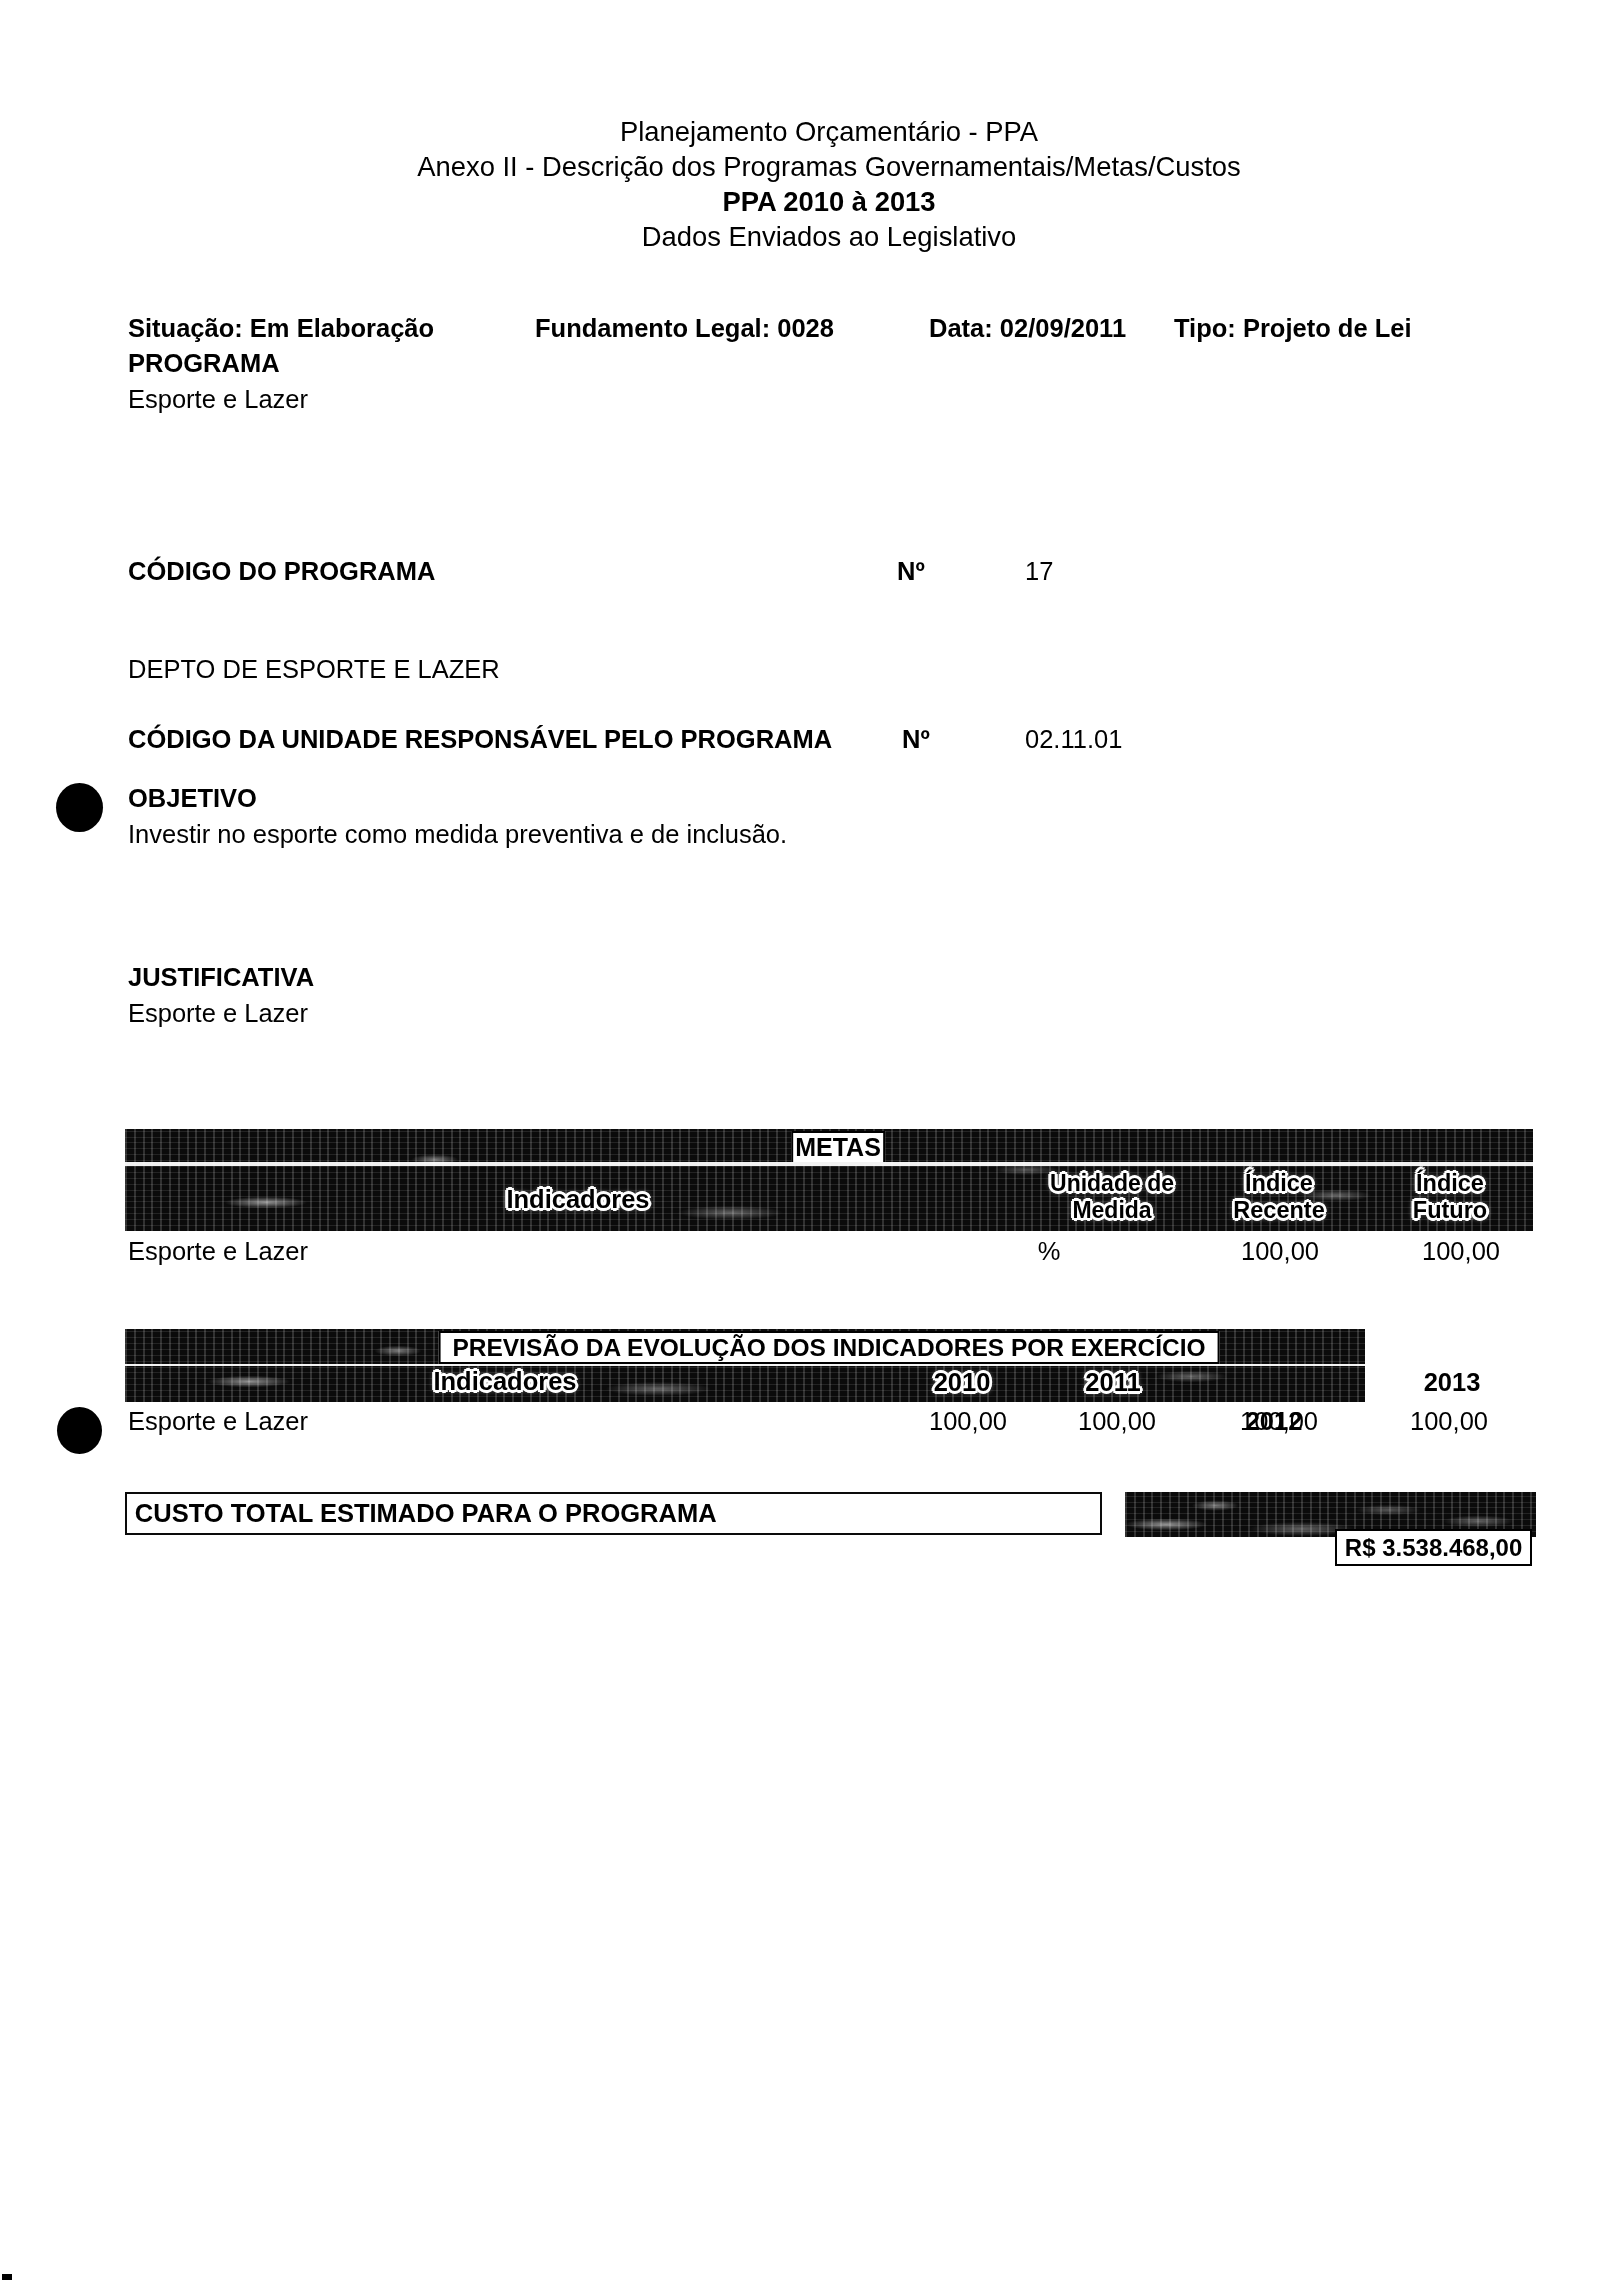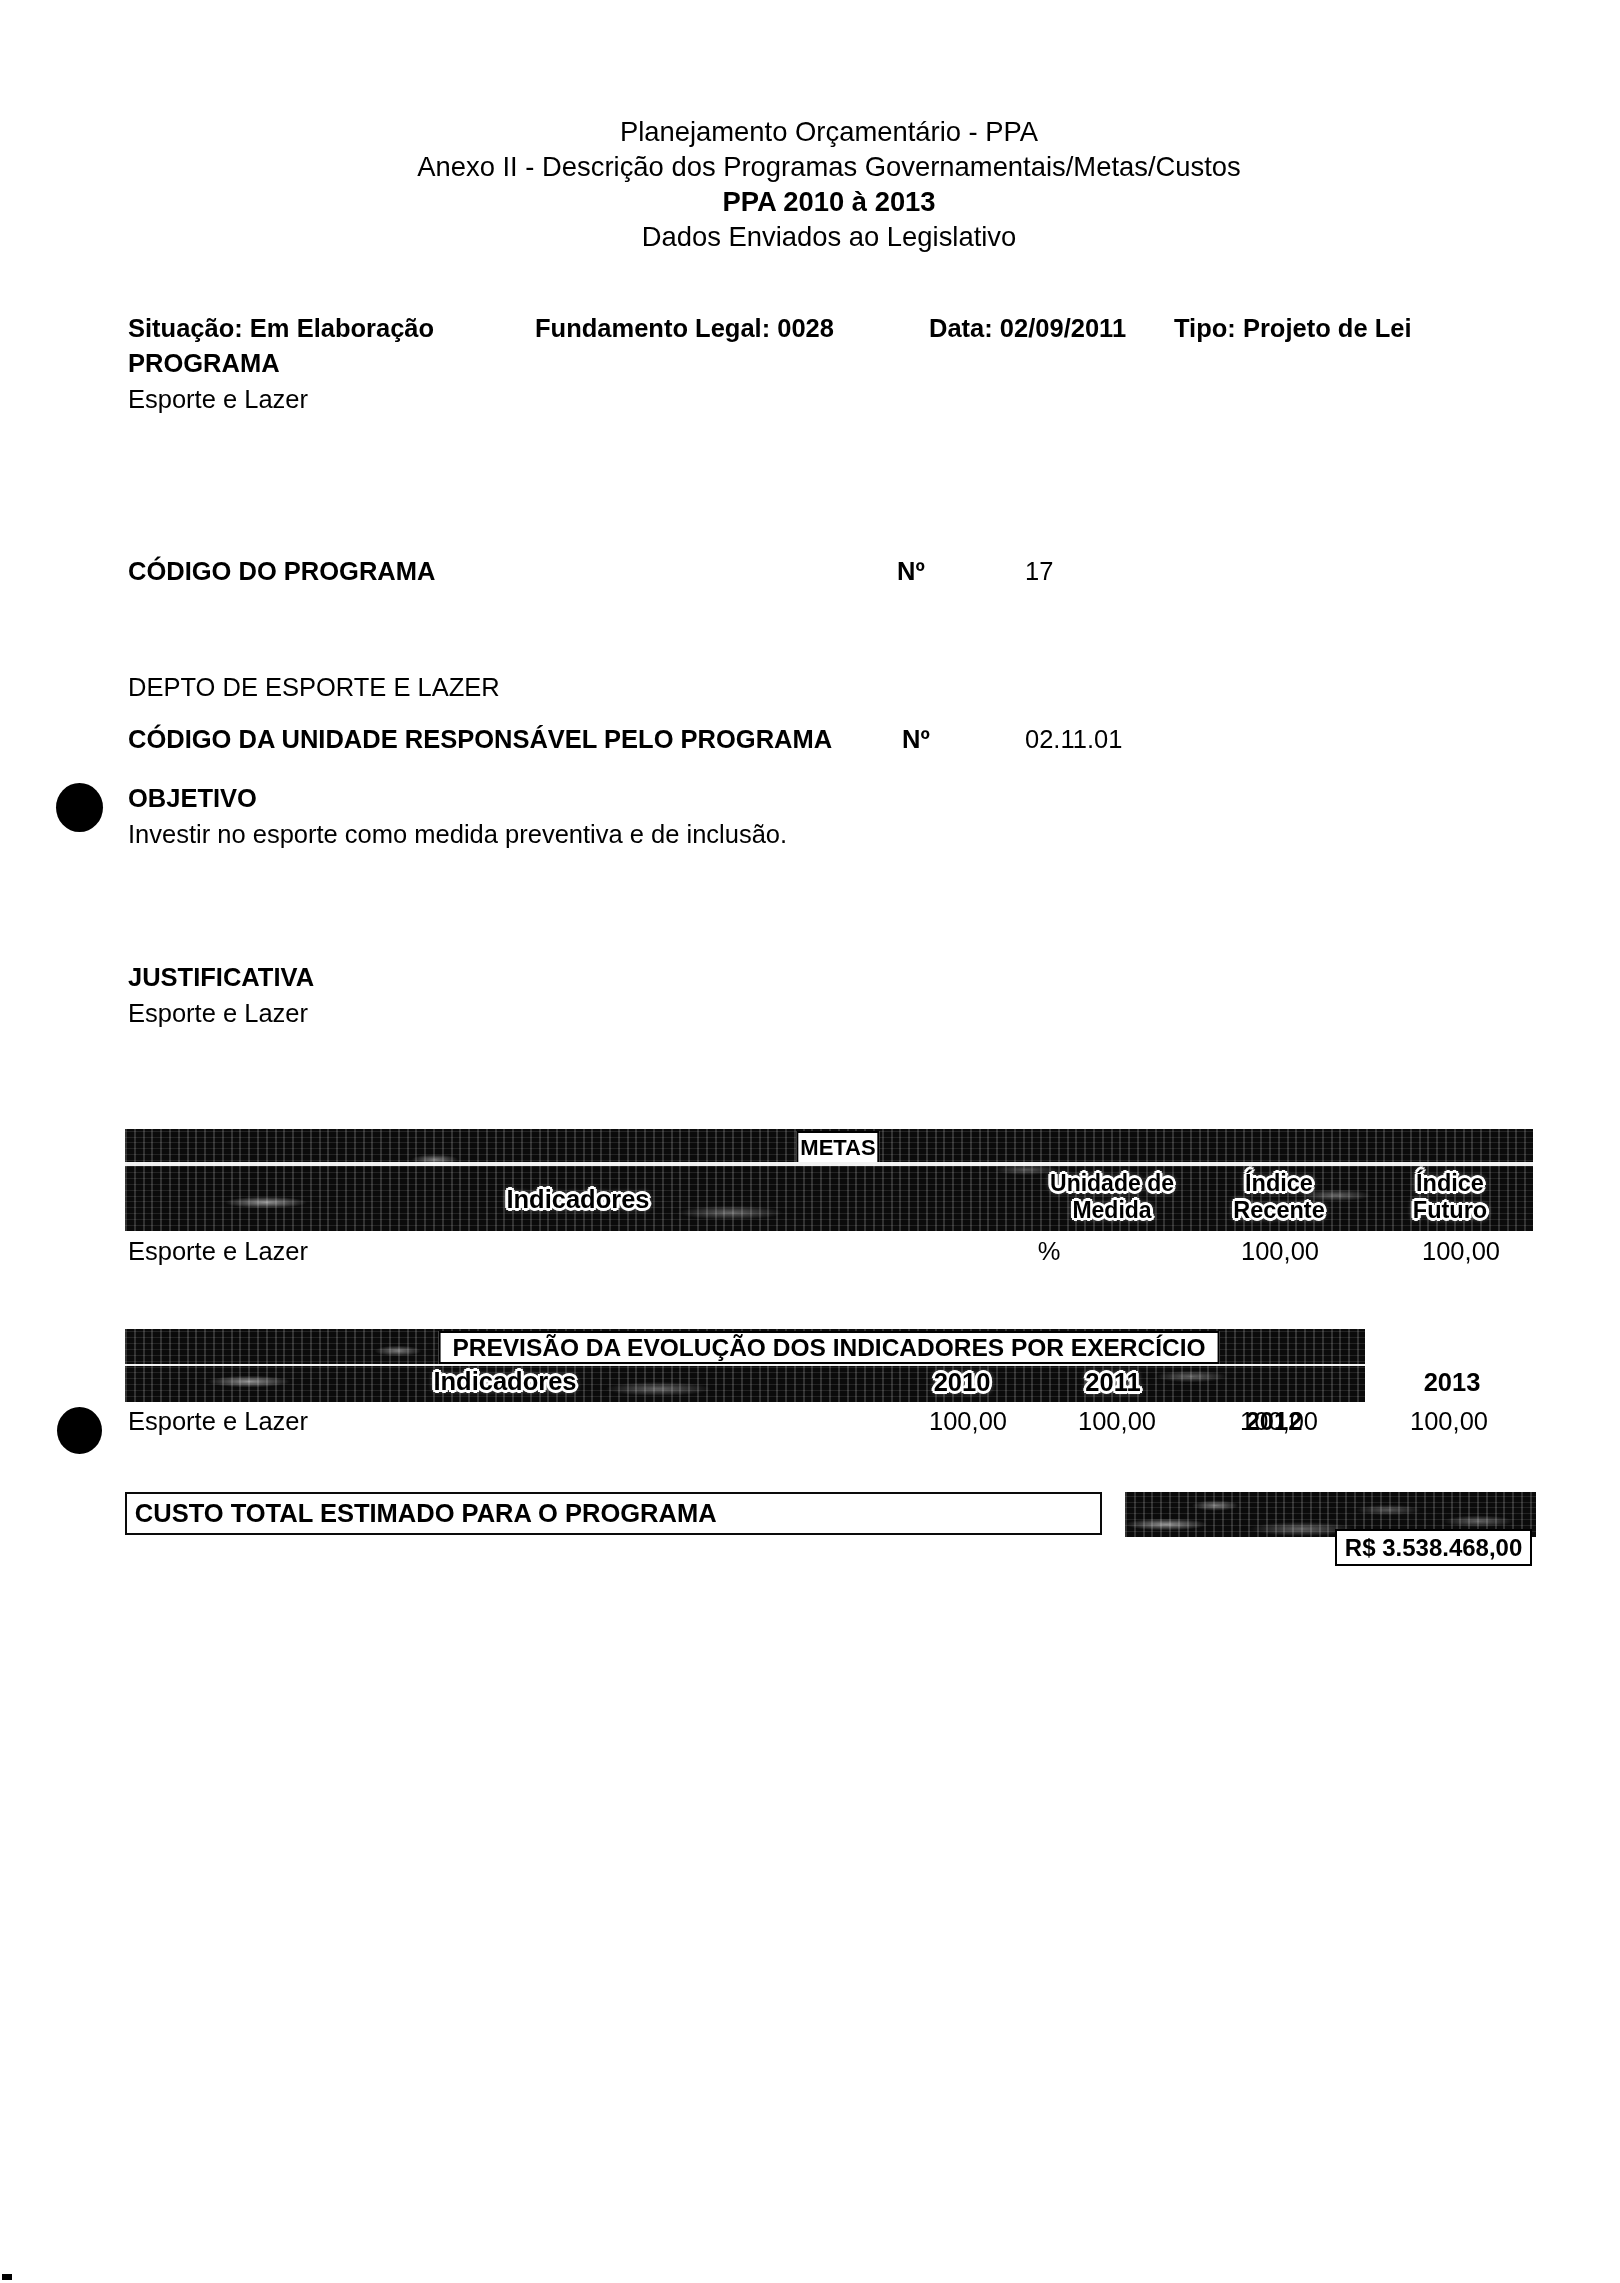--- a/index.html
+++ b/index.html
@@ -53,35 +53,35 @@
   <div class="abs fs b" style="left:535px;top:314px;">Fundamento Legal: 0028</div>
   <div class="abs fs b" style="left:929px;top:314px;">Data: 02/09/2011</div>
   <div class="abs fs b" style="left:1174px;top:314px;">Tipo: Projeto de Lei</div>
   <div class="abs fs b" style="left:128px;top:349px;">PROGRAMA</div>
   <div class="abs fs" style="left:128px;top:385px;">Esporte e Lazer</div>
 
   <div class="abs fs b" style="left:128px;top:557px;">CÓDIGO DO PROGRAMA</div>
   <div class="abs fs b" style="left:897px;top:557px;">Nº</div>
   <div class="abs fs" style="left:1025px;top:557px;">17</div>
 
-  <div class="abs fs" style="left:128px;top:673px;">DEPTO DE ESPORTE E LAZER</div>
+  <div class="abs fs" style="left:128px;top:655px;">DEPTO DE ESPORTE E LAZER</div>
 
   <div class="abs fs b" style="left:128px;top:725px;">CÓDIGO DA UNIDADE RESPONSÁVEL PELO PROGRAMA</div>
   <div class="abs fs b" style="left:902px;top:725px;">Nº</div>
   <div class="abs fs" style="left:1025px;top:725px;">02.11.01</div>
 
   <div class="abs dot" style="left:56px;top:783px;width:47px;height:49px;"></div>
   <div class="abs fs b" style="left:128px;top:784px;">OBJETIVO</div>
   <div class="abs fs" style="left:128px;top:820px;">Investir no esporte como medida preventiva e de inclusão.</div>
 
   <div class="abs fs b" style="left:128px;top:963px;">JUSTIFICATIVA</div>
   <div class="abs fs" style="left:128px;top:999px;">Esporte e Lazer</div>
 
   <div class="abs noise-band" style="left:125px;top:1129px;width:1408px;height:102px;">
-    <div class="abs chip-white" style="left:713px;top:2px;transform:translateX(-50%);border:2.9px solid #000;font-size:22px;line-height:29px;padding:0 2px;white-space:nowrap;">METAS</div>
+    <div class="abs chip-white" style="left:713px;top:2px;transform:translateX(-50%);border:2.9px solid #000;font-size:25px;line-height:29px;padding:0 2px;white-space:nowrap;">METAS</div>
     <div class="abs sep-line" style="left:0;top:33px;width:100%;height:3.9px;"></div>
     <div class="abs halo" style="left:453px;top:55px;transform:translateX(-50%);font-size:25.5px;line-height:31px;white-space:nowrap;">Indicadores</div>
     <div class="abs halo center" style="left:987px;top:41px;transform:translateX(-50%);width:127px;font-size:23px;line-height:27.4px;">Unidade de Medida</div>
     <div class="abs halo center" style="left:1154px;top:41px;transform:translateX(-50%);width:103px;font-size:23.5px;line-height:27.4px;">Índice Recente</div>
     <div class="abs halo center" style="left:1325px;top:41px;transform:translateX(-50%);width:93px;font-size:23.5px;line-height:27.4px;">Índice Futuro</div>
   </div>
 
   <div class="abs fs" style="left:128px;top:1237px;">Esporte e Lazer</div>
   <div class="abs fs center" style="left:1000px;top:1237px;width:98px;">%</div>
   <div class="abs fs right" style="left:1206px;top:1237px;width:113px;">100,00</div>

